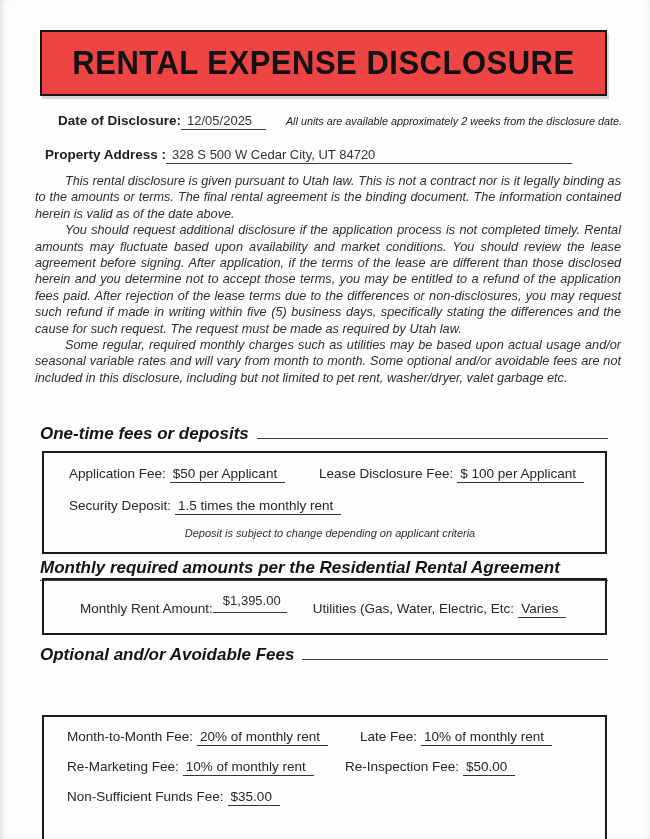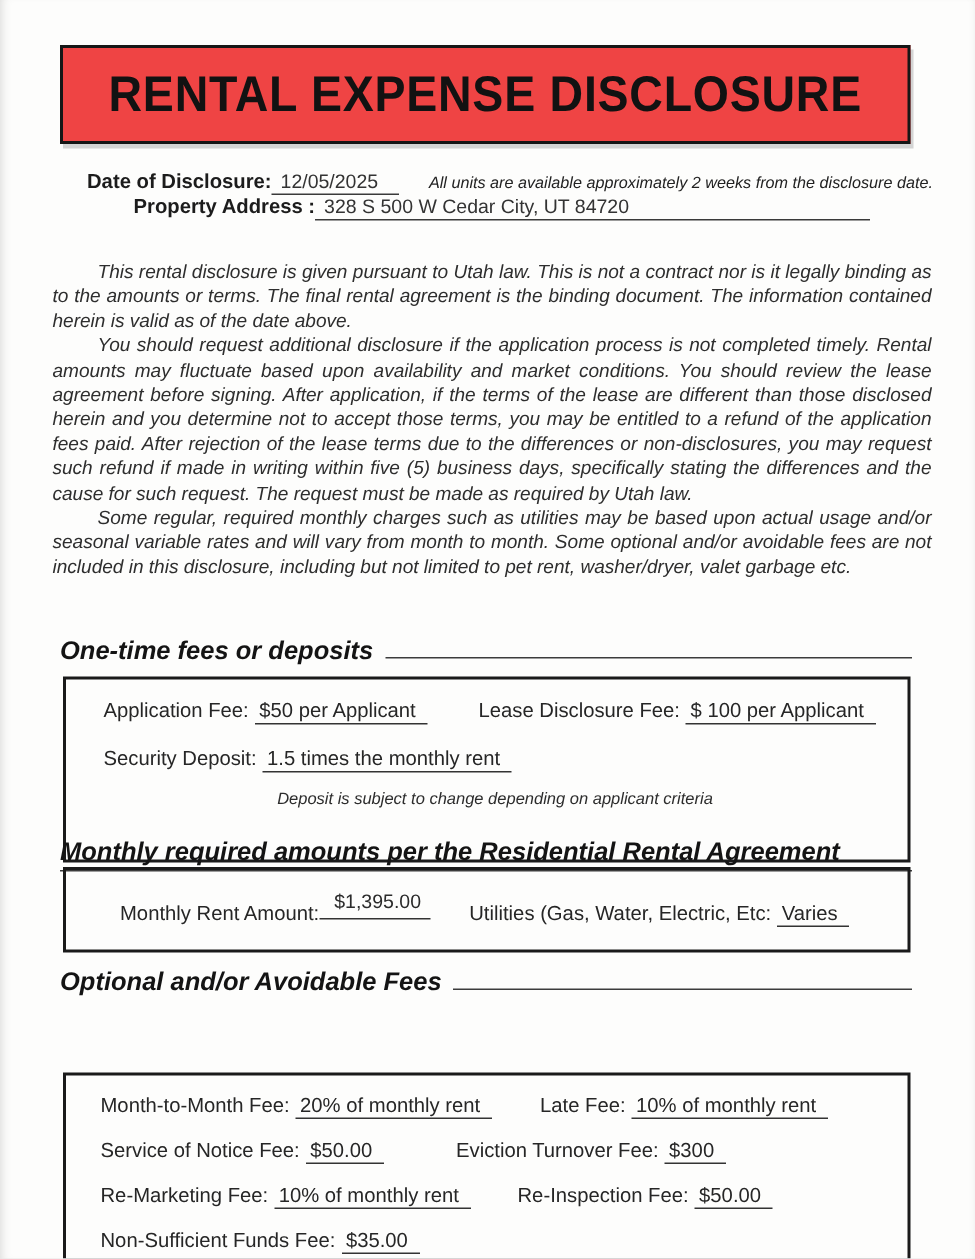--- a/index.html
+++ b/index.html
@@ -23,21 +23,21 @@
     background:#ef4444;
     box-shadow:2px 3px 0 rgba(90,90,90,.25);
   }
   .title-box h1 {
     font-size:31px; font-weight:bold; letter-spacing:.5px;
     color:#121212; white-space:nowrap; transform:scaleY(1.08);
   }
 
   
   .date-row { position:absolute; top:113px; left:58px; right:28px; display:flex; align-items:baseline; }
-  .prop-row { position:absolute; top:130px; left:45px; right:70px; display:flex; align-items:baseline;margin-left:44px; }
+  .prop-row { position:absolute; top:147px; left:45px; right:70px; display:flex; align-items:baseline; }
   .hdr-label { font-weight:bold; font-size:13.5px; color:#1c1c1c; white-space:nowrap; }
   .fill {
     display:inline-block; border-bottom:1.4px solid #3a3a3a;
     font-size:13px; color:#333; padding:0 4px 1px 6px; white-space:nowrap;
   }
   .fill.date-fill  { width:106px; }
   .fill.addr-fill  { width:406px; }
   .avail-note { font-style:italic; font-size:10.8px; color:#222; margin-left:20px; white-space:nowrap; }
 
   
@@ -60,21 +60,21 @@
   #sec1-h { top:424px; }
   #sec2-h { top:558px; }
   #sec3-h { top:645px; }
 
   
   .fee-box {
     position:absolute; left:42px; width:565px;
     border:2px solid #1a1a1a; background:transparent;
     font-size:13.5px; color:#262626;
   }
-  #box1 { top:451px; height:124px; padding:13px 14px 13px 25px; }
+  #box1 { top:451px; height:103px; padding:13px 14px 13px 25px; }
   #box2 { top:578px; height:57px;  padding:18px 14px 0 36px; }
   #box3 { top:669px; height:126px; padding:12px 14px 0 23px;margin-top:46px; }
 
   .fee-row { display:flex; align-items:baseline; }
   .fee { white-space:nowrap; }
   .fee .uv {
     border-bottom:1.4px solid #333;
     padding:0 8px 1px 3px; margin-left:4px; white-space:nowrap;
   }
   .col-a { flex:0 0 250px; }
@@ -166,28 +166,20 @@
   </div>
   <div class="fee-box" id="box3">
     <div class="fee-row r1">
       <span class="fee col-a">
         <span>Month-to-Month Fee:</span><span class="uv">20% of monthly rent</span>
       </span>
       <span class="fee">
         <span>Late Fee:</span><span class="uv">10% of monthly rent</span>
       </span>
     </div>
-    <div class="fee-row r2">
-      <span class="fee col-a">
-        <span>Service of Notice Fee:</span><span class="uv">$50.00</span>
-      </span>
-      <span class="fee">
-        <span>Eviction Turnover Fee:</span><span class="uv">$300</span>
-      </span>
-    </div>
     <div class="fee-row r3">
       <span class="fee col-a">
         <span>Re-Marketing Fee:</span><span class="uv">10% of monthly rent</span>
       </span>
       <span class="fee">
         <span>Re-Inspection Fee:</span><span class="uv">$50.00</span>
       </span>
     </div>
     <div class="fee-row r4">
       <span class="fee">

